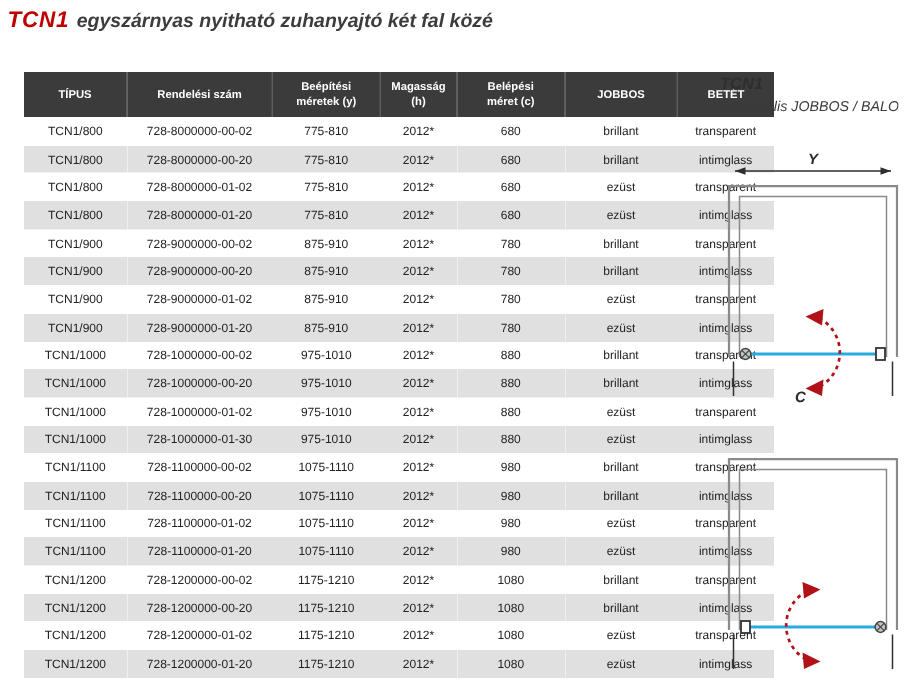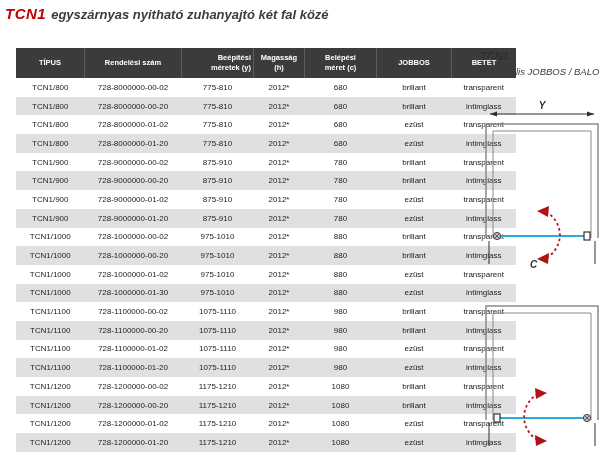--- a/index.html
+++ b/index.html
@@ -41,21 +41,21 @@
 
   <div class="title">
     <span class="title-code">TCN1</span><span>egyszárnyas nyitható zuhanyajtó két fal közé</span>
   </div>
 
   <table class="spec">
     <thead>
       <tr>
           <th style="width: 64px;">TÍPUS</th>
           <th style="width: 92px;">Rendelési szám</th>
-          <th style="width: 67px; text-align: right;">Beépítési
+          <th style="width: 67px;">Beépítési
 méretek (y)</th>
           <th style="width: 46px;">Magasság
 (h)</th>
           <th style="width: 67px;">Belépési
 méret (c)</th>
           <th style="width: 70px;">JOBBOS</th>
           <th style="width: 60px;">BETÉT</th>
         </tr>
     </thead>
     <tbody>

